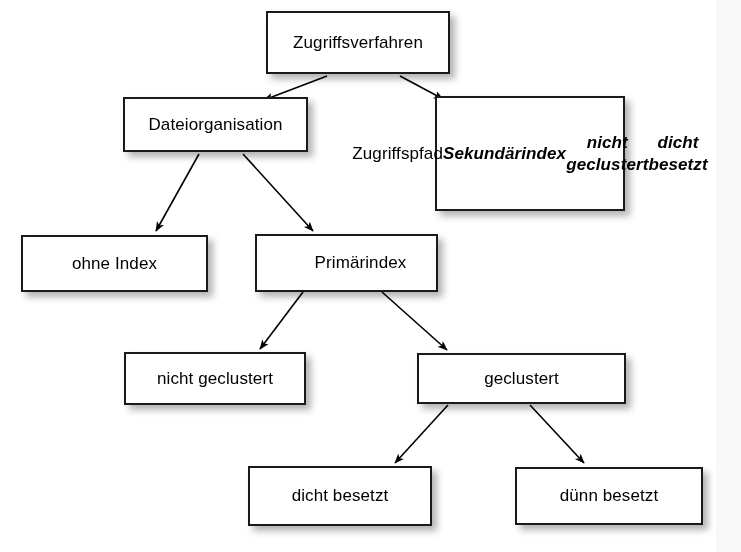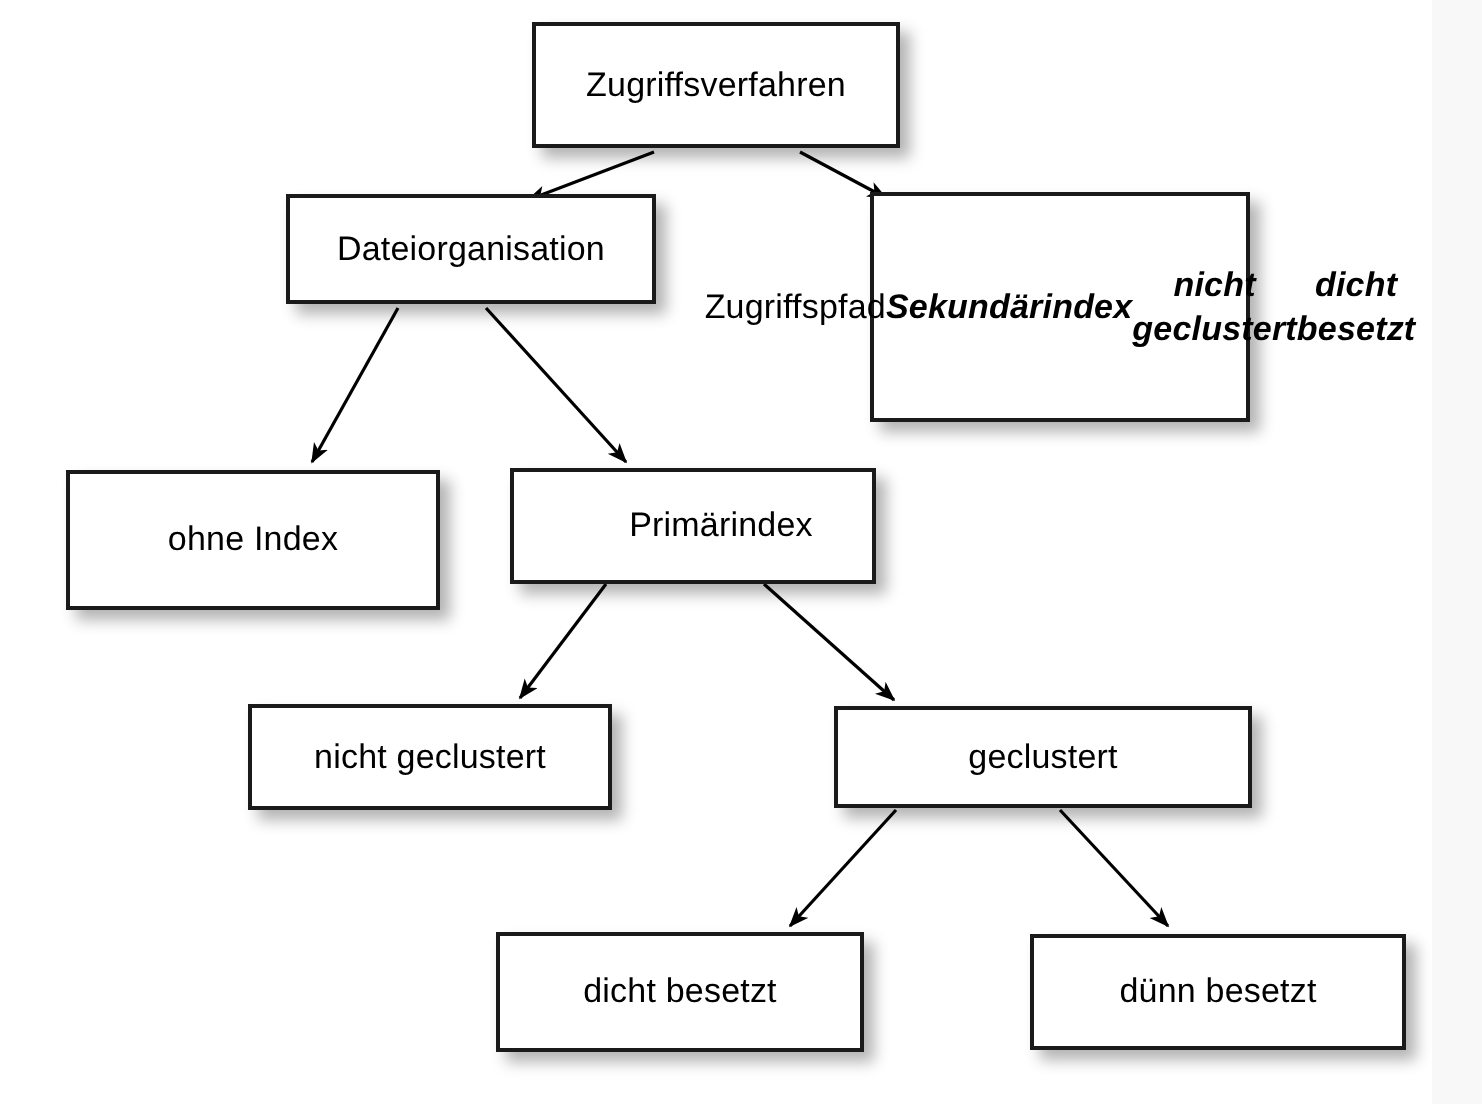--- a/index.html
+++ b/index.html
@@ -77,32 +77,32 @@
       <line x1="382" y1="292" x2="447" y2="350"></line>
       <line x1="448" y1="405" x2="395" y2="463"></line>
       <line x1="530" y1="405" x2="584" y2="463"></line>
     </g>
   </svg>
 
   <div class="node" style="left:266px; top:11px; width:184px; height:63px;">
     <span class="lbl">Zugriffsverfahren</span>
   </div>
 
-  <div class="node" style="left:123px; top:97px; width:185px; height:55px;margin-left:20px;">
+  <div class="node" style="left:123px; top:97px; width:185px; height:55px;">
     <span class="lbl">Dateiorganisation</span>
   </div>
 
   <div class="node multiline" style="left:435px; top:96px; width:190px; height:115px;">
     <span class="lbl">Zugriffspfad</span>
     <span class="lbl it">Sekundärindex</span>
     <span class="lbl it">nicht geclustert</span>
     <span class="lbl it">dicht besetzt</span>
   </div>
 
-  <div class="node" style="left:33px; top:235px; width:187px; height:70px;">
+  <div class="node" style="left:21px; top:235px; width:187px; height:57px;">
     <span class="lbl">ohne Index</span>
   </div>
 
   <div class="node" style="left:255px; top:234px; width:183px; height:58px;padding-left:28px;">
     <span class="lbl">Primärindex</span>
   </div>
 
   <div class="node" style="left:124px; top:352px; width:182px; height:53px;">
     <span class="lbl">nicht geclustert</span>
   </div>

